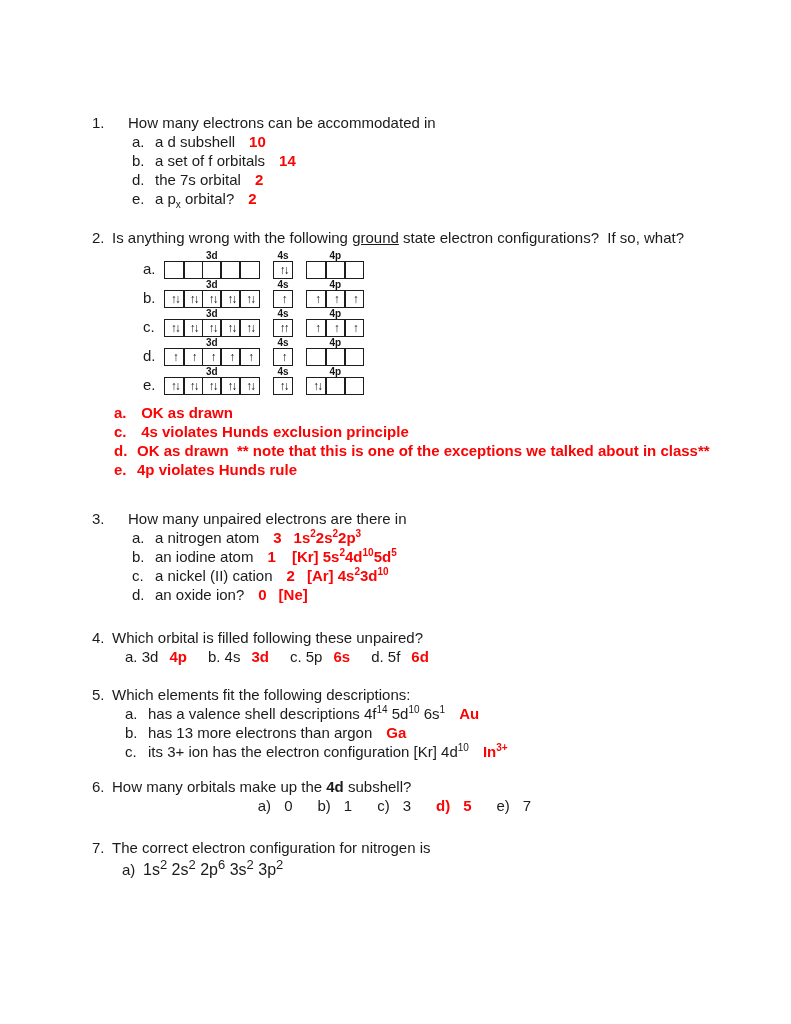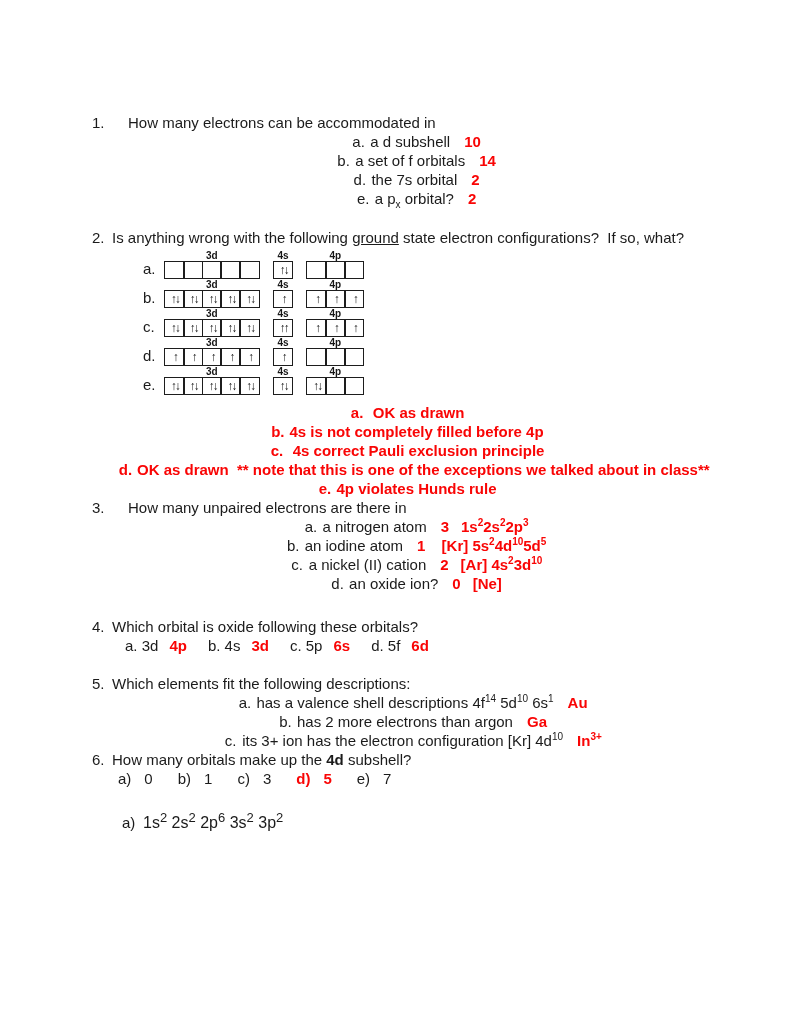--- a/index.html
+++ b/index.html
@@ -13,42 +13,42 @@
     position:relative;
     width:726px; height:1024px;
     background:var(--bg);
     color:var(--ink);
     font-family:"Liberation Sans", sans-serif;
     font-size:15px; line-height:19px;
     padding:113px 30px 0 92px;
     overflow:hidden;
   }
   .row{ white-space:pre; }
-  .item{ white-space:pre;text-align:center; }
+  .item{ white-space:pre; }
   .qnum{ display:inline-block; width:20px; }
   .qnum.wide{ width:36px; }
   .letter{ display:inline-block; width:23px; }
   .b{ font-weight:700; }
   .u{ text-decoration:underline; }
   sup{ font-size:10px; line-height:0; vertical-align:super; }
   sub{ font-size:10px; line-height:0; vertical-align:sub; }
   .answer{ color:var(--red); font-weight:700; }
   .ans-gap{ margin-left:14px; }
   .cfg-gap{ margin-left:12px; }
 
   .ind-q1{ padding-left:40px; }
   .ind-q2{ padding-left:22px; }
   .ind-q5{ padding-left:33px; }
   .red-items .item{ color:var(--red); font-weight:700; }
 
   .q1{ margin-bottom:20px; }
-  .q2{ }
+  .q2{ margin-bottom:30px; }
   .q3{ margin-bottom:24px; }
   .q4{ margin-bottom:19px; }
-  .q5{ }
+  .q5{ margin-bottom:16px; }
   .q6{ margin-bottom:23px; }
 
   
   .diagram{ margin:3px 0 8px 51px; }
   .drow{ display:flex; align-items:flex-end; height:29px; }
   .dletter{ width:21px; font-size:15px; padding-bottom:1px; }
   .dgroup{ display:inline-flex; flex-direction:column; align-items:center; margin-right:13px; }
   .dlabel{ font-size:10px; font-weight:700; line-height:11px; color:#161616; }
   .dboxes{ display:flex; }
   .dbox{
@@ -58,21 +58,21 @@
     display:flex; align-items:center; justify-content:center;
     font-size:12px; font-weight:600; color:#111;
     letter-spacing:-2px; padding-left:1px;
   }
   .dbox:first-child{ margin-left:0; }
 
   
   .opts4{ padding-left:33px; white-space:pre; }
   .opt4{ display:inline-block; margin-right:21px; }
   .opt4 .answer{ margin-left:11px; }
-  .opts6{ padding-left:26px; white-space:pre; }
+  .opts6{ padding-left:26px; white-space:pre;text-align:center; }
   .opt6{ display:inline-block; margin-right:25px; }
   .opt6 .val{ margin-left:13px; }
   .opt6.redopt{ color:var(--red); font-weight:700; }
 
   
   .q7line{ padding-left:30px; font-size:16px; line-height:24px; margin-top:1px; }
   .q7line .letter{ width:21px; font-size:15px; }
   .q7line sup{ font-size:13px; }
 </style>
 </head>
@@ -224,53 +224,53 @@
             <span class="dboxes">
               <span class="dbox">↑↓</span>
               <span class="dbox"></span>
               <span class="dbox"></span>
             </span>
           </span>
         </div>
       </div>
     <div class="items ind-q2 red-items">
         <div class="item"><span class="letter">a.</span><span><span> OK as drawn</span></span></div>
-        <div class="item"><span class="letter">b.</span><span><span>4s is not completely filled before 4p</span></span></div>
-        <div class="item"><span class="letter">c.</span><span><span> 4s correct Pauli exclusion principle</span></span></div>
+        <div class="item"><span class="letter">c.</span><span><span> 4s violates Hunds exclusion principle</span></span></div>
         <div class="item"><span class="letter">d.</span><span><span>OK as drawn  ** note that this is one of the exceptions we talked about in class**</span></span></div>
         <div class="item"><span class="letter">e.</span><span><span>4p violates Hunds rule</span></span></div>
       </div>
   </section>
 
   <section class="q q3">
     <div class="row"><span class="qnum wide">3.</span><span class="prompt"><span>How many unpaired electrons are there in</span></span></div>
     <div class="items ind-q1">
         <div class="item"><span class="letter">a.</span><span><span>a nitrogen atom</span></span><span class="answer ans-gap"><span>3</span></span><span class="answer cfg-gap"><span>1s</span><sup>2</sup><span>2s</span><sup>2</sup><span>2p</span><sup>3</sup></span></div>
         <div class="item"><span class="letter">b.</span><span><span>an iodine atom</span></span><span class="answer ans-gap"><span>1</span></span><span class="answer cfg-gap"><span> [Kr] 5s</span><sup>2</sup><span>4d</span><sup>10</sup><span>5d</span><sup>5</sup></span></div>
         <div class="item"><span class="letter">c.</span><span><span>a nickel (II) cation</span></span><span class="answer ans-gap"><span>2</span></span><span class="answer cfg-gap"><span>[Ar] 4s</span><sup>2</sup><span>3d</span><sup>10</sup></span></div>
         <div class="item"><span class="letter">d.</span><span><span>an oxide ion?</span></span><span class="answer ans-gap"><span>0</span></span><span class="answer cfg-gap"><span>[Ne]</span></span></div>
       </div>
   </section>
 
   <section class="q q4">
-    <div class="row"><span class="qnum">4.</span><span class="prompt"><span>Which orbital is oxide following these orbitals?</span></span></div>
+    <div class="row"><span class="qnum">4.</span><span class="prompt"><span>Which orbital is filled following these unpaired?</span></span></div>
     <div class="opts4"><span class="opt4"><span>a. 3d</span><span class="answer">4p</span></span><span class="opt4"><span>b. 4s</span><span class="answer">3d</span></span><span class="opt4"><span>c. 5p</span><span class="answer">6s</span></span><span class="opt4"><span>d. 5f</span><span class="answer">6d</span></span></div>
   </section>
 
   <section class="q q5">
     <div class="row"><span class="qnum">5.</span><span class="prompt"><span>Which elements fit the following descriptions:</span></span></div>
     <div class="items ind-q5">
         <div class="item"><span class="letter">a.</span><span><span>has a valence shell descriptions 4f</span><sup>14</sup><span> 5d</span><sup>10</sup><span> 6s</span><sup>1</sup></span><span class="answer ans-gap"><span>Au</span></span></div>
-        <div class="item"><span class="letter">b.</span><span><span>has 2 more electrons than argon</span></span><span class="answer ans-gap"><span>Ga</span></span></div>
+        <div class="item"><span class="letter">b.</span><span><span>has 13 more electrons than argon</span></span><span class="answer ans-gap"><span>Ga</span></span></div>
         <div class="item"><span class="letter">c.</span><span><span>its 3+ ion has the electron configuration [Kr] 4d</span><sup>10</sup></span><span class="answer ans-gap"><span>In</span><sup>3+</sup></span></div>
       </div>
   </section>
 
   <section class="q q6">
     <div class="row"><span class="qnum">6.</span><span class="prompt"><span>How many orbitals make up the </span><span class="b">4d</span><span> subshell?</span></span></div>
     <div class="opts6"><span class="opt6"><span>a)</span><span class="val">0</span></span><span class="opt6"><span>b)</span><span class="val">1</span></span><span class="opt6"><span>c)</span><span class="val">3</span></span><span class="opt6 redopt"><span>d)</span><span class="val">5</span></span><span class="opt6"><span>e)</span><span class="val">7</span></span></div>
   </section>
 
   <section class="q q7">
+    <div class="row"><span class="qnum">7.</span><span class="prompt"><span>The correct electron configuration for nitrogen is</span></span></div>
     <div class="row q7line"><span class="letter">a)</span><span class="cfg"><span>1s</span><sup>2</sup><span> 2s</span><sup>2</sup><span> 2p</span><sup>6</sup><span> 3s</span><sup>2</sup><span> 3p</span><sup>2</sup></span></div>
   </section>
 
 </div>
 
 </body></html>

